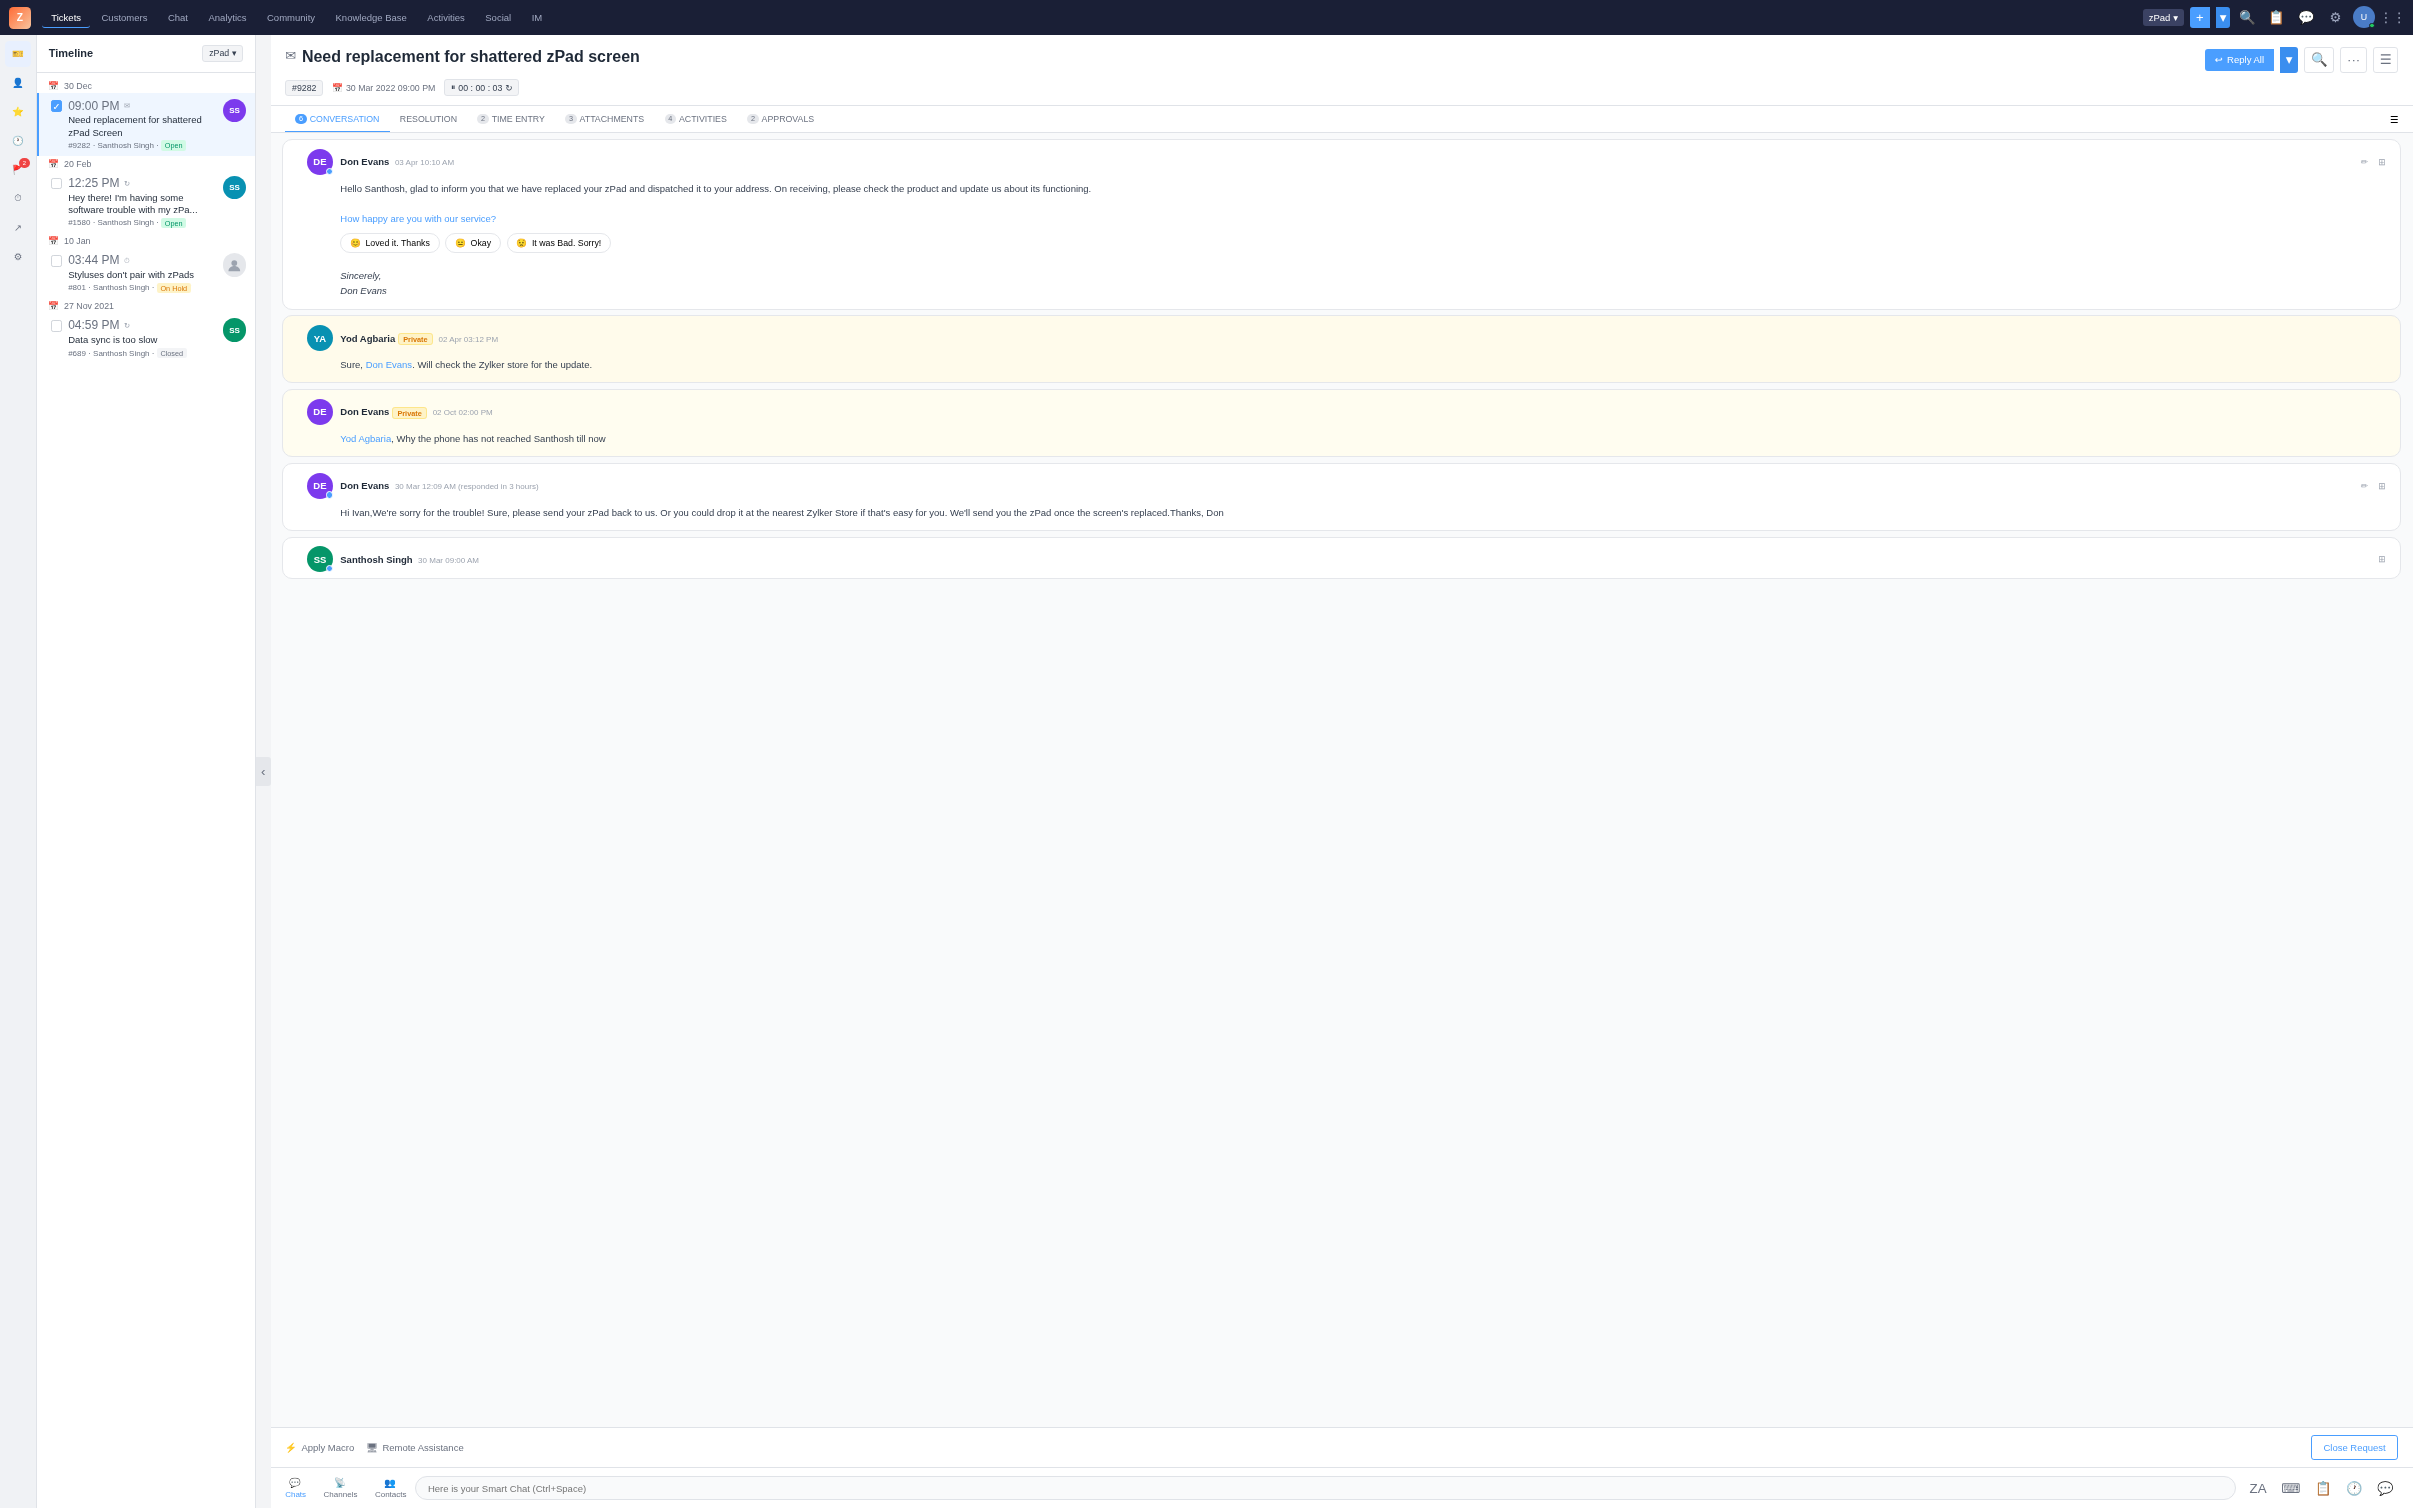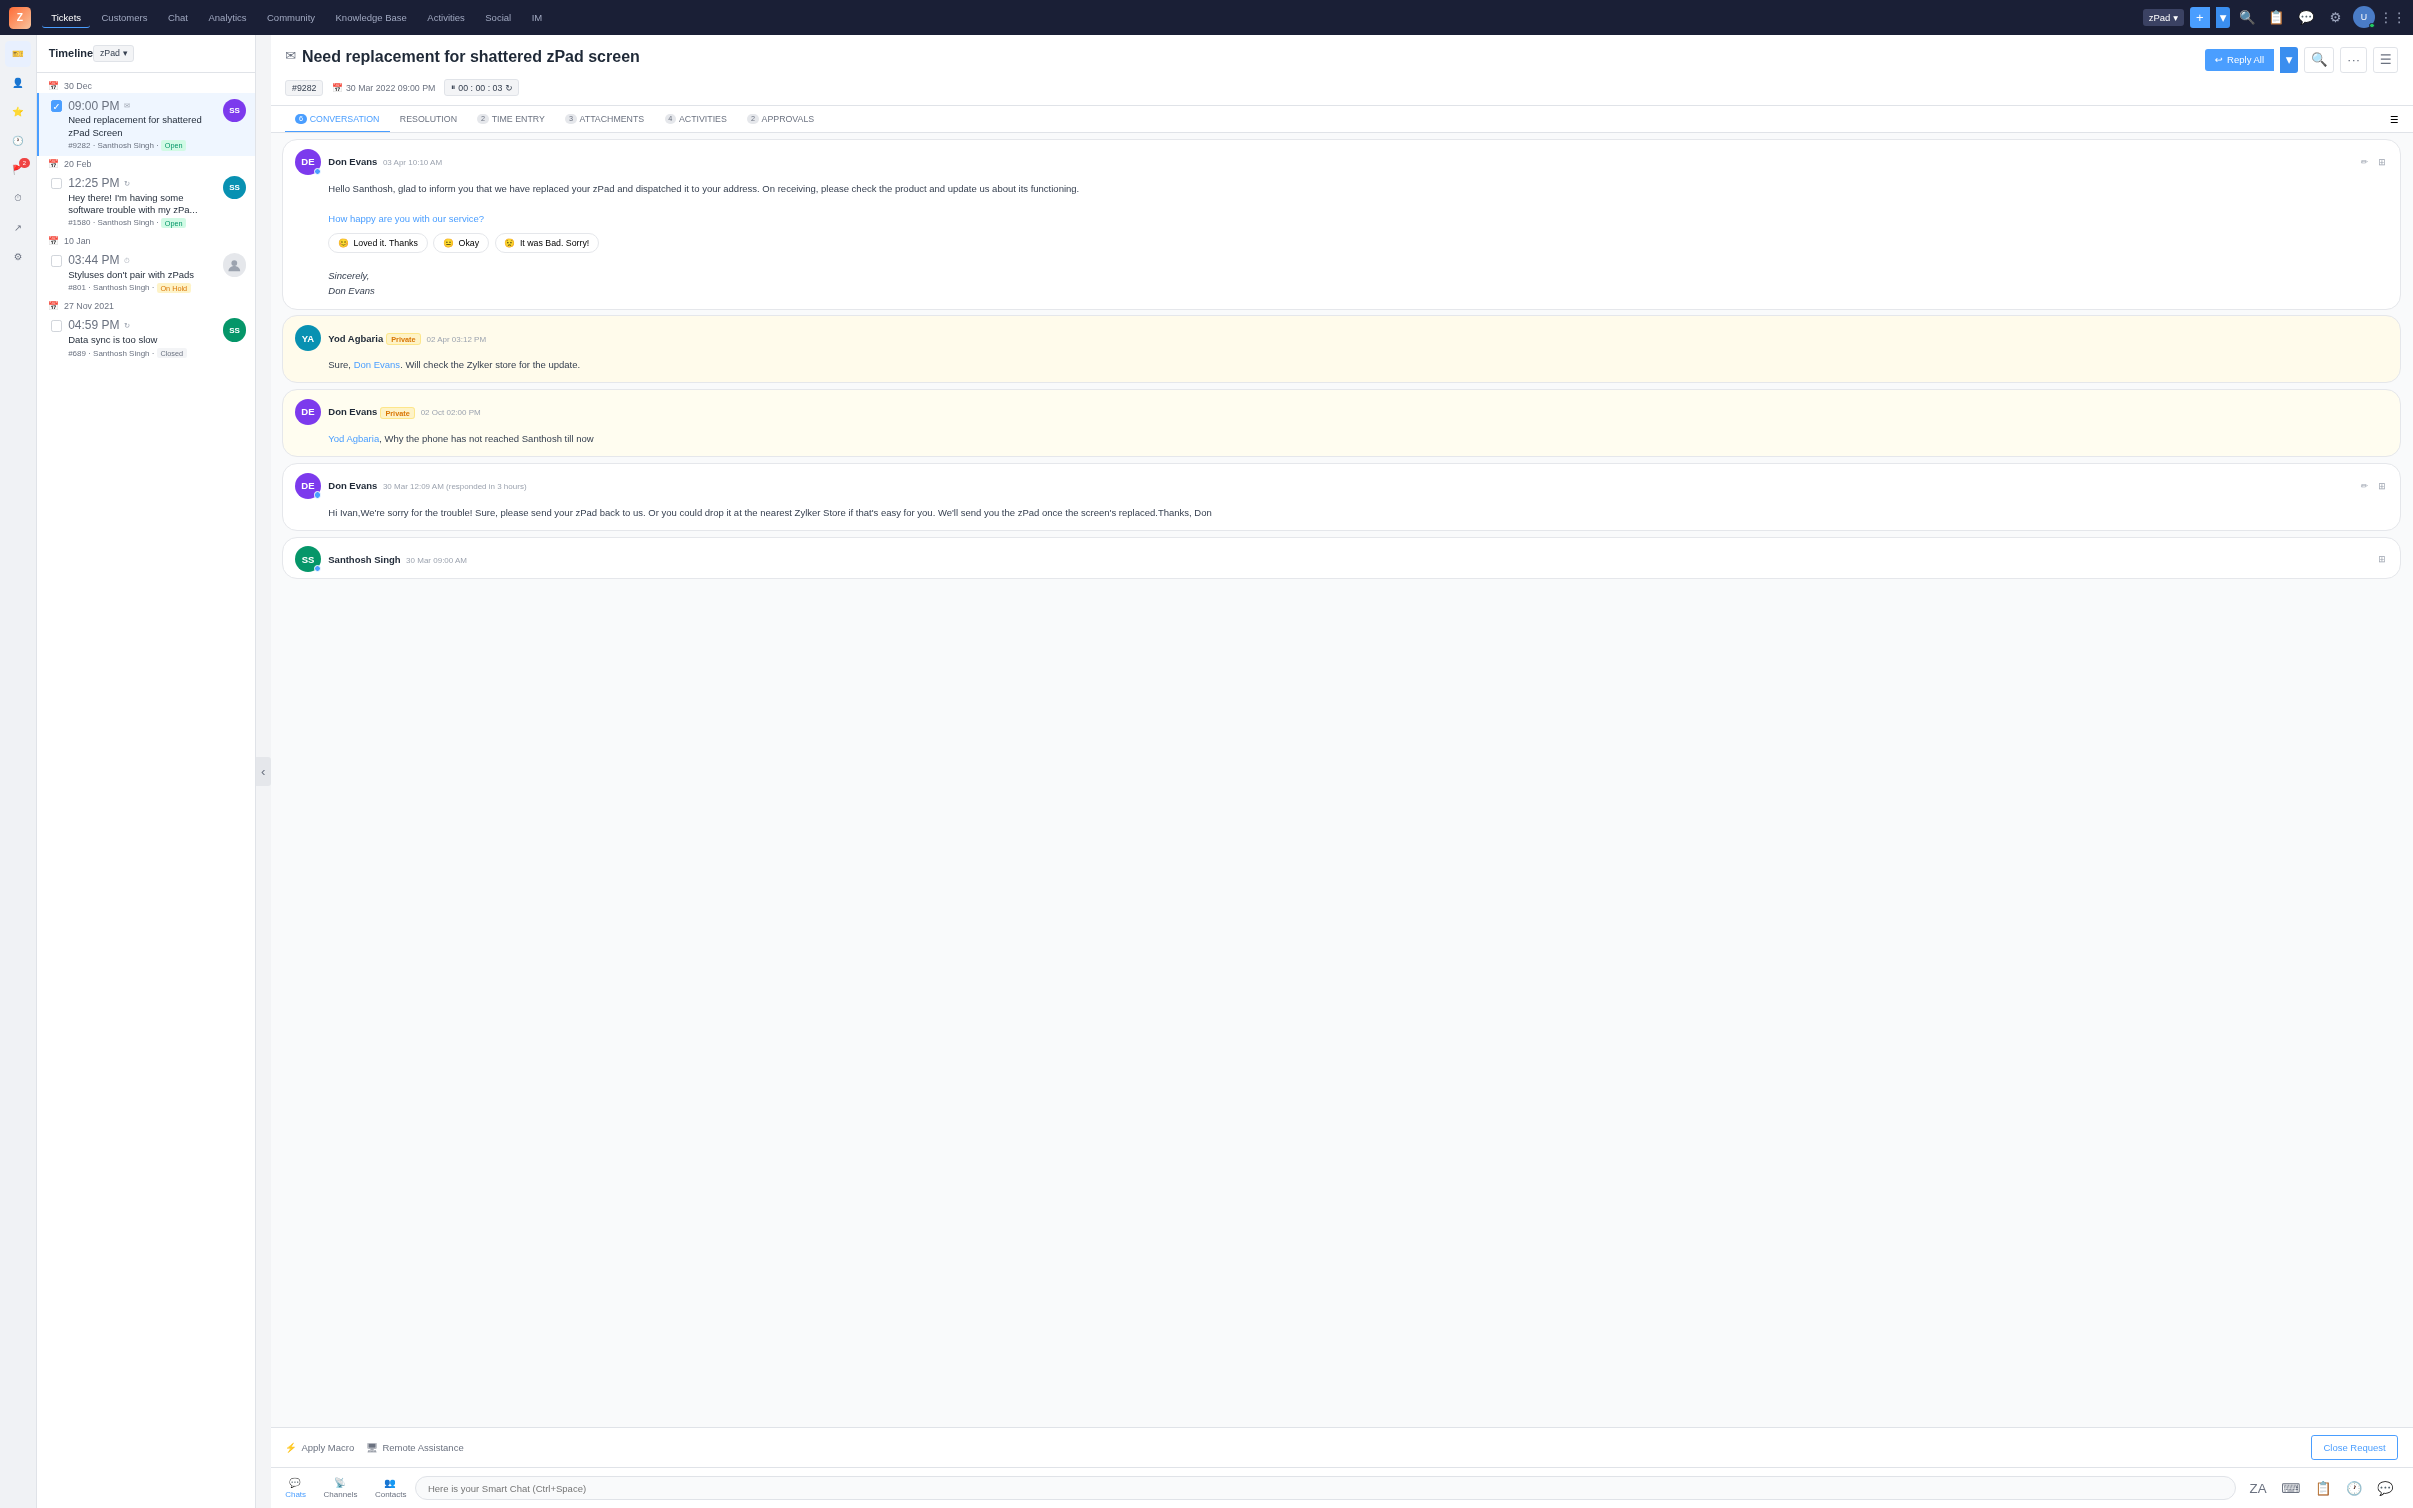--- a/index.html
+++ b/index.html
@@ -23,21 +23,21 @@
     .main-layout { display: flex; flex: 1; overflow: hidden; }
 
     
     .left-icons { width: 37px; background: #f0f2f5; border-right: 0.7px solid #e0e3e8; display: flex; flex-direction: column; align-items: center; padding: 5.8px 0; gap: 2.9px; flex-shrink: 0; }
     .sidebar-icon { width: 26px; height: 26px; display: flex; align-items: center; justify-content: center; border-radius: 4.4px; cursor: pointer; color: #6b7280; position: relative; }
     .sidebar-icon.active { background: #e8f0fe; color: #4a9eff; }
     .badge { position: absolute; top: 1.5px; right: 1.5px; background: #ef4444; color: white; border-radius: 50%; width: 10.2px; height: 10.2px; font-size: 5.8px; display: flex; align-items: center; justify-content: center; }
 
     
     .timeline-panel { width: 219px; background: white; border-right: 0.7px solid #e0e3e8; display: flex; flex-direction: column; flex-shrink: 0; }
-    .timeline-header { display: flex; align-items: center; padding: 10.2px 11.7px; border-bottom: 0.7px solid #e0e3e8; }
+    .timeline-header { display: flex; align-items: center; justify-content: space-between; padding: 10.2px 11.7px; border-bottom: 0.7px solid #e0e3e8; }
     .timeline-title { font-size: 11px; font-weight: 600; color: #1f2937; }
     .timeline-filter { background: #f3f4f6; border: 0.7px solid #e0e3e8; border-radius: 2.9px; padding: 2.2px 5.8px; font-size: 8.8px; color: #374151; cursor: pointer; display: flex; align-items: center; gap: 2.9px; }
     .timeline-body { flex: 1; overflow-y: auto; padding: 5.8px 0; }
     .date-group { padding: 2.9px 11.7px 1.5px; }
     .date-label { font-size: 8.8px; color: #6b7280; font-weight: 500; display: flex; align-items: center; gap: 4.4px; }
     .ticket-item { padding: 5.8px 8.8px 5.8px 11.7px; cursor: pointer; display: flex; align-items: flex-start; gap: 5.8px; border-left: 2.2px solid transparent; position: relative; }
     .ticket-item.active { background: #eff6ff; border-left-color: #4a9eff; }
     .ticket-checkbox { width: 11.7px; height: 11.7px; border: 1.5px solid #d1d5db; border-radius: 2.2px; flex-shrink: 0; margin-top: 1.5px; display: flex; align-items: center; justify-content: center; }
     .ticket-checkbox.checked { background: #4a9eff; border-color: #4a9eff; color: white; }
     .ticket-info { flex: 1; min-width: 0; }
@@ -75,21 +75,21 @@
 
     
     .tabs-row { display: flex; align-items: center; border-bottom: 0.7px solid #e0e3e8; background: white; padding: 0 14.6px; }
     .tab { padding: 7.3px 10.2px; font-size: 8.8px; font-weight: 500; color: #6b7280; cursor: pointer; border-bottom: 1.5px solid transparent; white-space: nowrap; display: flex; align-items: center; gap: 2.9px; }
     .tab.active { color: #4a9eff; border-bottom-color: #4a9eff; }
     .tab-count { background: #4a9eff; color: white; border-radius: 7.3px; padding: 0.7px 3.7px; font-size: 7.3px; }
     .tab-count-gray { background: #e5e7eb; color: #6b7280; border-radius: 7.3px; padding: 0.7px 3.7px; font-size: 7.3px; }
 
     
     .conversation-body { flex: 1; overflow-y: auto; padding: 0; background: #f9fafb; }
-    .message-card { background: white; margin: 5.8px 11.7px; border-radius: 15px; border: 0.7px solid #e5e7eb; }
+    .message-card { background: white; margin: 5.8px 11.7px; border-radius: 10px; border: 0.7px solid #e5e7eb; padding-left: 12px; }
     .message-card.private { background: #fffbeb; }
     .message-card.private-blue { background: #fff; }
     .message-header { display: flex; align-items: center; padding: 8.8px 11.7px 5.8px; gap: 7.3px; }
     .msg-avatar { width: 26px; height: 26px; border-radius: 50%; background: #6b7280; flex-shrink: 0; display: flex; align-items: center; justify-content: center; color: white; font-size: 9.5px; font-weight: 600; position: relative; }
     .msg-avatar .status-dot { width: 7.3px; height: 7.3px; border-radius: 50%; position: absolute; bottom: 0; right: 0; border: 1.5px solid white; }
     .msg-avatar .status-dot.blue { background: #4a9eff; }
     .msg-name { font-weight: 600; font-size: 9.5px; color: #1f2937; }
     .msg-time { font-size: 8px; color: #9ca3af; margin-left: 2.9px; }
     .private-badge { background: #fef3c7; color: #d97706; border: 0.7px solid #fde68a; border-radius: 2.9px; padding: 0.7px 4.4px; font-size: 7.3px; font-weight: 600; }
     .msg-body { padding: 0 11.7px 10.2px 45px; font-size: 9.5px; color: #374151; line-height: 1.6; }

